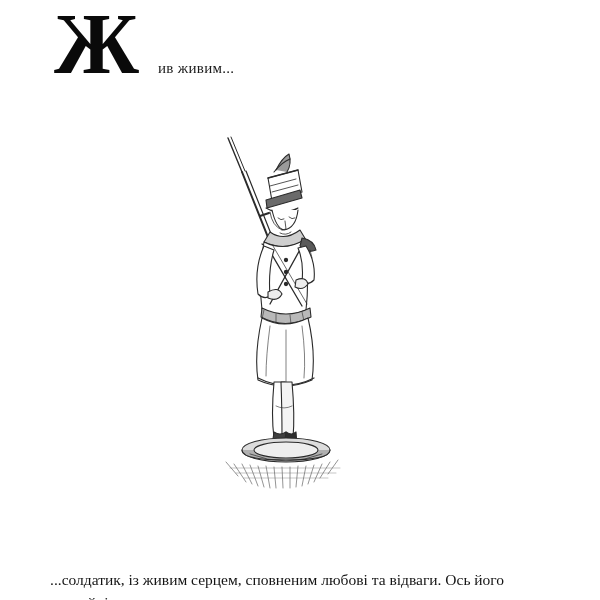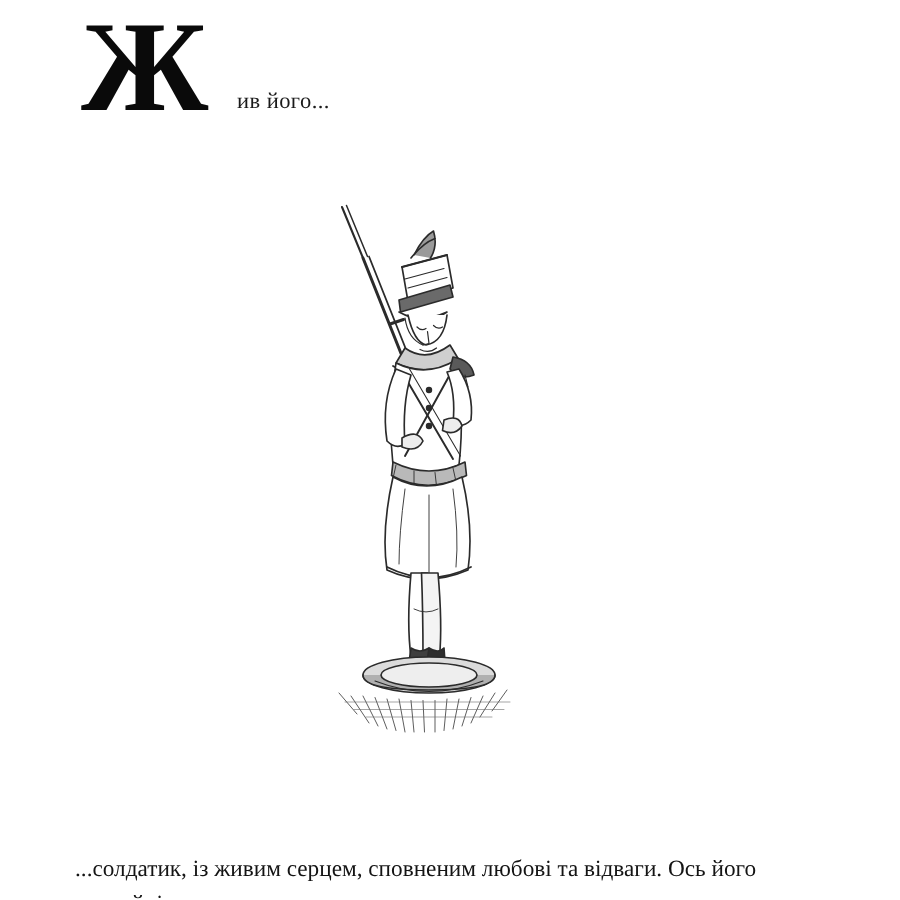--- a/index.html
+++ b/index.html
@@ -74,21 +74,21 @@
     width: 14px;
   }
 </style>
 </head>
 <body>
 
 <div class="page">
 
   <div class="opening">
     <span class="dropcap">Ж</span>
-    <span class="opening-text">ив його...</span>
+    <span class="opening-text">ив живим...</span>
   </div>
 
   <div class="illustration">
     <svg viewBox="0 0 220 370" xmlns="http://www.w3.org/2000/svg">
       <g fill="none" stroke="#2b2b2b" stroke-width="1.1" stroke-linecap="round" stroke-linejoin="round">
 
         <line x1="38" y1="18" x2="52" y2="52" stroke-width="1.4"></line>
         <line x1="41" y1="17" x2="55" y2="51" stroke-width="1.0"></line>
 
         <line x1="52" y1="52" x2="95" y2="160" stroke-width="2.0"></line>

